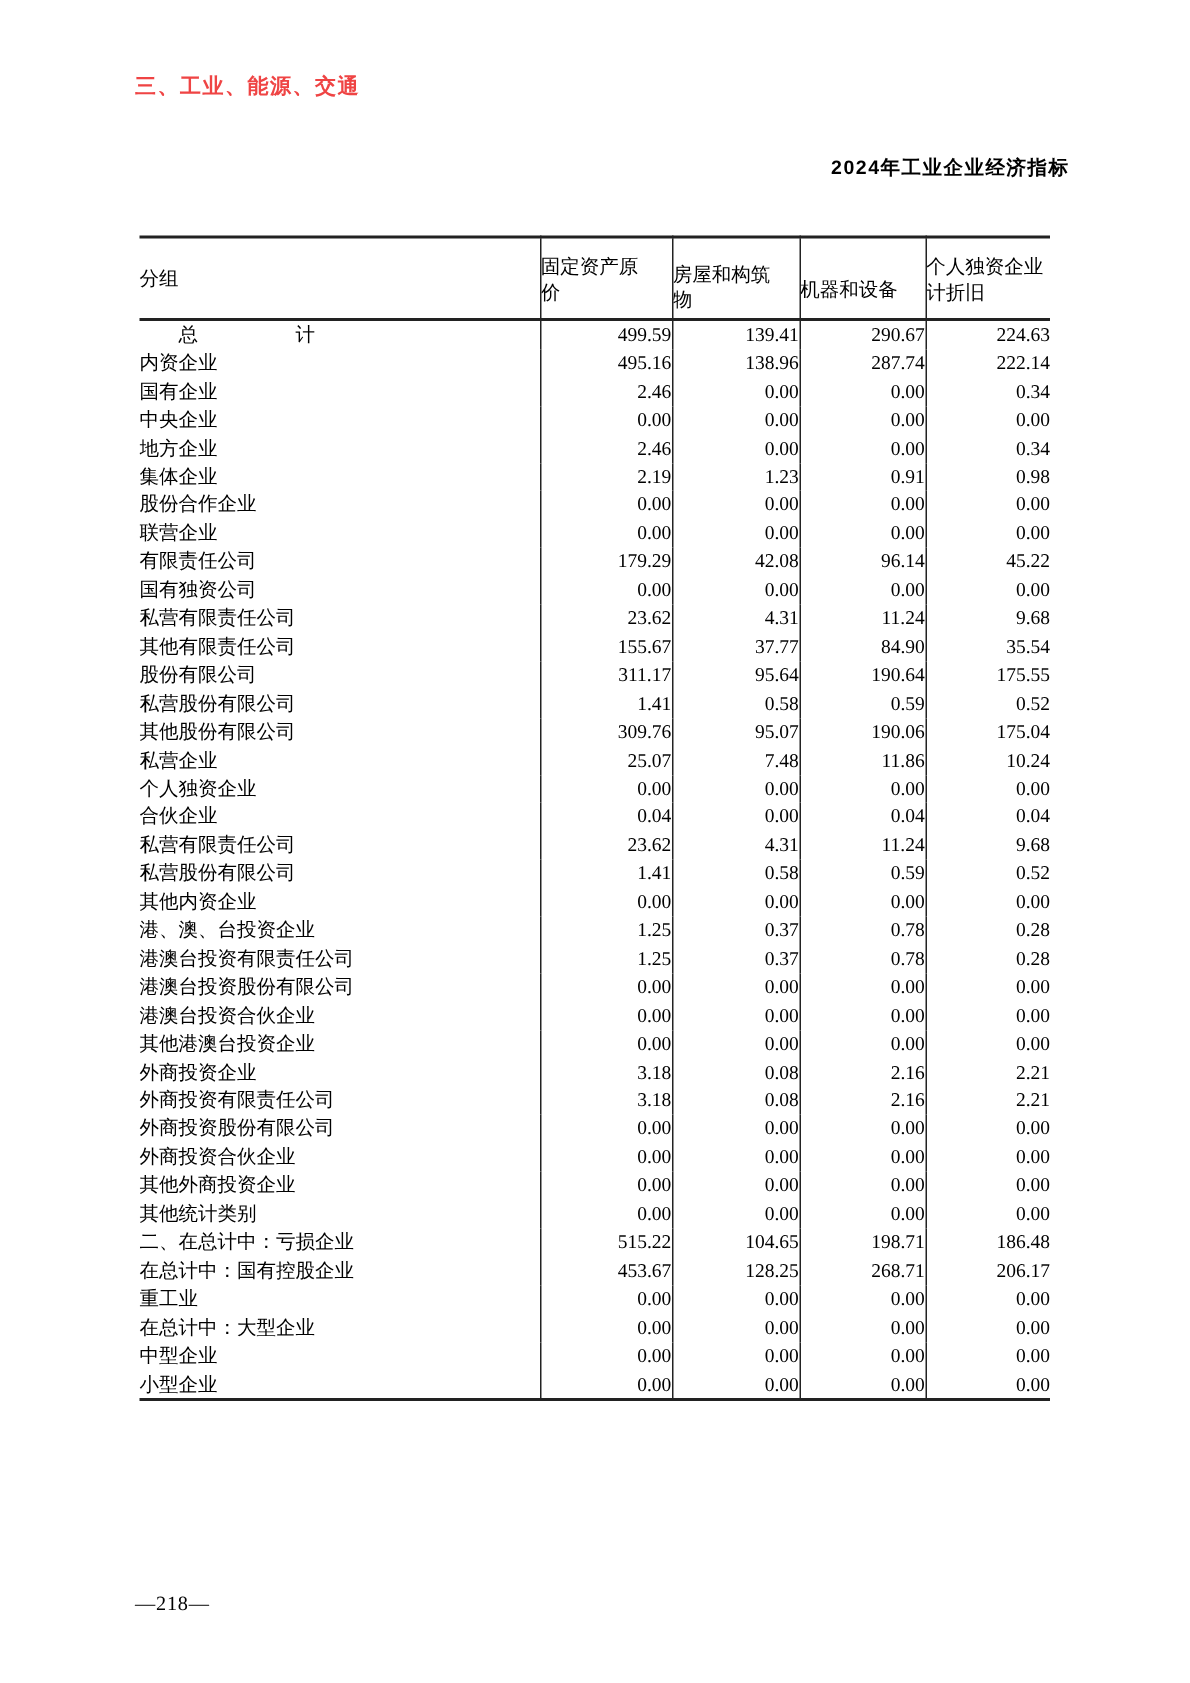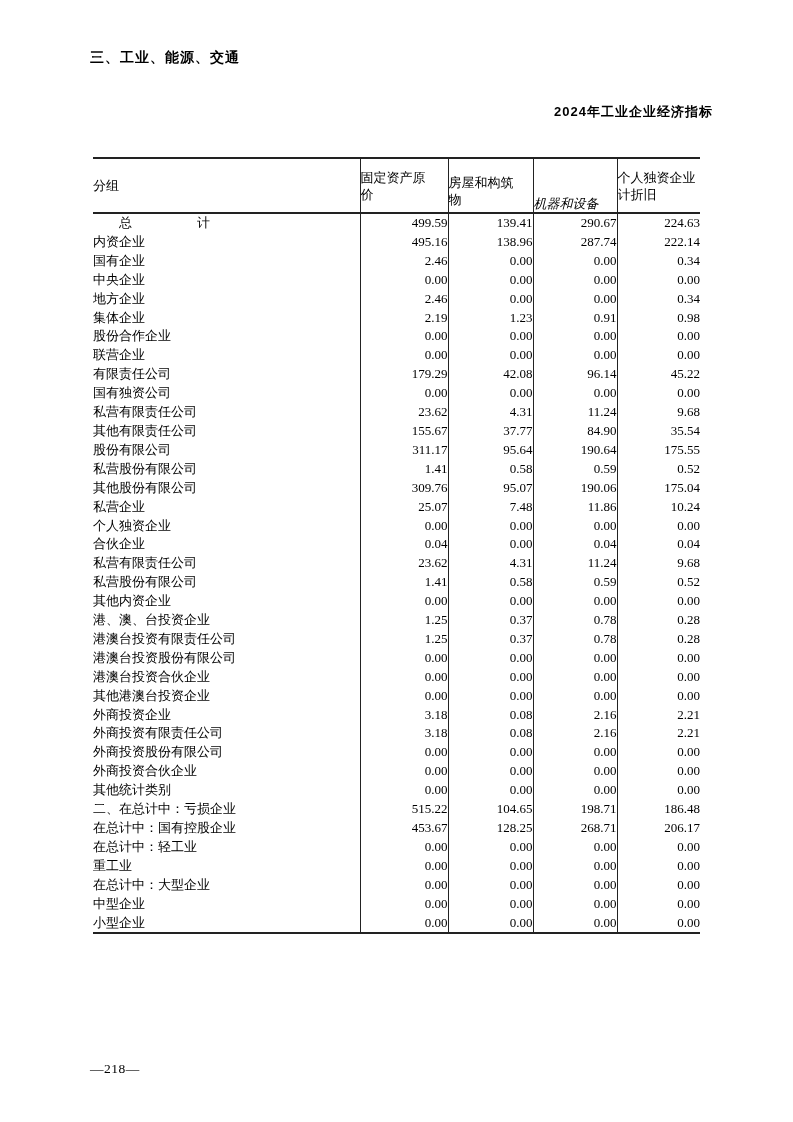--- a/index.html
+++ b/index.html
@@ -5,21 +5,21 @@
   html,body{margin:0;padding:0;}
   body{
     width:793px;height:1122px;position:relative;background:#ffffff;
     font-family:"Liberation Serif","DejaVu Serif",serif;
     color:#000;
   }
   .section-heading{
     position:absolute;left:90px;top:49px;
     font-family:Liberation Serif, serif;
     font-weight:bold;font-size:14px;letter-spacing:1px;
-    color:#000000;
+    color:#ef4444;
     text-align:right;
   }
   .doc-title{
     position:absolute;top:103px;right:80px;
     font-size:13px;font-weight:bold;letter-spacing:1px;
     font-family:Liberation Sans, sans-serif;
   }
   table.stat-table{
     position:absolute;left:93px;top:157px;width:607px;
     border-collapse:collapse;table-layout:fixed;
@@ -34,21 +34,21 @@
   table.stat-table th:first-child, table.stat-table td:first-child{border-left:none;}
   thead tr{height:55px;}
   thead{border-bottom:2px solid #222;}
   th.group-head{
     text-align:left;padding-left:42px;vertical-align:middle;
   }
   th.num-head{
     text-align:left;vertical-align:middle;white-space:pre-line;line-height:17px;
   }
   th.num-head.shift-down{vertical-align:middle;padding-top:10px;}
-  th.num-head.bottom{vertical-align:bottom;padding-bottom:0;font-style:italic;}
+  th.num-head.bottom{vertical-align:bottom;padding-bottom:11px;}
   tbody td{height:18.9px;line-height:18.9px;}
   td.label{
     text-align:left;padding-left:42px;white-space:pre;
   }
   td.label.underline{}
   td.num{
     text-align:right;padding-right:9px;
     font-variant-numeric:tabular-nums;
   }
   .page-number{
@@ -287,20 +287,27 @@
         <td class="num">0.00</td>
       </tr>
       <tr>
         <td class="label">外商投资合伙企业</td>
         <td class="num">0.00</td>
         <td class="num">0.00</td>
         <td class="num">0.00</td>
         <td class="num">0.00</td>
       </tr>
       <tr>
+        <td class="label">其他外商投资企业</td>
+        <td class="num">0.00</td>
+        <td class="num">0.00</td>
+        <td class="num">0.00</td>
+        <td class="num">0.00</td>
+      </tr>
+      <tr>
         <td class="label">其他统计类别</td>
         <td class="num">0.00</td>
         <td class="num">0.00</td>
         <td class="num">0.00</td>
         <td class="num">0.00</td>
       </tr>
       <tr>
         <td class="label">二、在总计中：亏损企业</td>
         <td class="num">515.22</td>
         <td class="num">104.65</td>
@@ -308,27 +315,20 @@
         <td class="num">186.48</td>
       </tr>
       <tr>
         <td class="label">在总计中：国有控股企业</td>
         <td class="num">453.67</td>
         <td class="num">128.25</td>
         <td class="num">268.71</td>
         <td class="num">206.17</td>
       </tr>
       <tr>
-        <td class="label">在总计中：轻工业</td>
-        <td class="num">0.00</td>
-        <td class="num">0.00</td>
-        <td class="num">0.00</td>
-        <td class="num">0.00</td>
-      </tr>
-      <tr>
         <td class="label underline">重工业</td>
         <td class="num">0.00</td>
         <td class="num">0.00</td>
         <td class="num">0.00</td>
         <td class="num">0.00</td>
       </tr>
       <tr>
         <td class="label">在总计中：大型企业</td>
         <td class="num">0.00</td>
         <td class="num">0.00</td>

